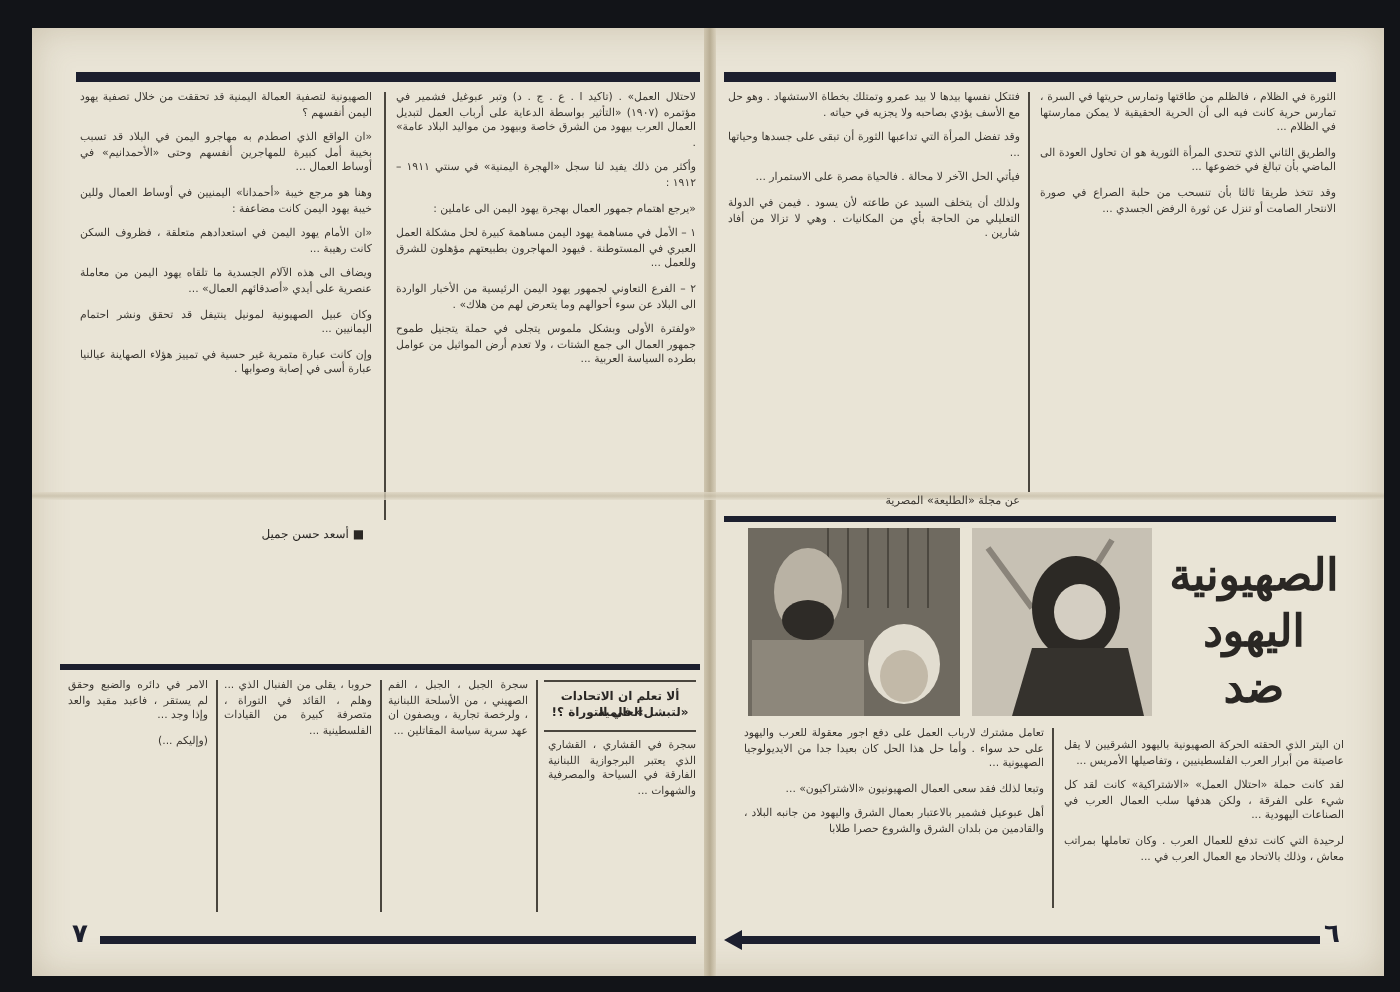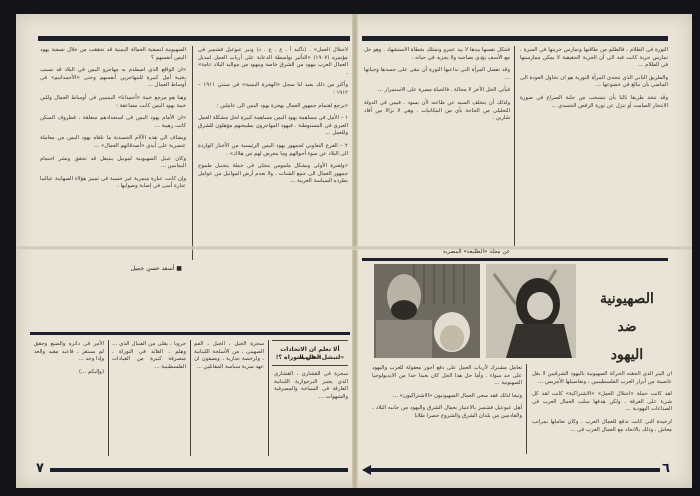--- a/index.html
+++ b/index.html
@@ -156,24 +156,24 @@
     <div class="photo" style="left:130px; top:250px; width:90px; height:94px;">
       <svg width="90" height="94" viewBox="0 0 90 94">
         <rect x="0" y="0" width="90" height="94" fill="#c7c1b4"></rect>
         <path d="M8 10 L30 40 M70 6 L55 30" stroke="#8a847a" stroke-width="3"></path>
         <ellipse cx="52" cy="40" rx="22" ry="26" fill="#2c2925"></ellipse>
         <ellipse cx="54" cy="42" rx="13" ry="14" fill="#d4cec2"></ellipse>
         <path d="M20 94 L30 60 L78 60 L86 94 Z" fill="#35322d"></path>
       </svg>
     </div>
 
-    <div class="headline" style="left:226px; top:270px; width:90px; font-size:14px; line-height:28px;">
+    <div class="headline" style="left:226px; top:260px; width:90px; font-size:22px; line-height:28px;">
       <div>الصهيونية</div>
+      <div>اليهود</div>
       <div>ضد</div>
-      <div>اليهود</div>
     </div>
 
     <div class="text-col" style="left:16px; top:350px; width:150px; height:92px;">
       <p>تعامل مشترك لأرباب العمل على دفع أجور معقولة للعرب واليهود على حد سواء . وأما حل هذا الحل كان بعيدا جدا من الايديولوجيا الصهيونية ...</p>
       <p>وتبعا لذلك فقد سعى العمال الصهيونيون «الاشتراكيون» ...</p>
       <p>أهل عبوعيل فشمير بالاعتبار بعمال الشرق واليهود من جانبه البلاد ، والقادمين من بلدان الشرق والشروع حصرا طلابا</p>
     </div>
     <div class="vline" style="left:170px; top:350px; height:90px;"></div>
     <div class="text-col" style="left:176px; top:356px; width:140px; height:86px;">
       <p>ان اليتر الذي الحقته الحركة الصهيونية باليهود الشرقيين لا يقل عاصيتة من أبرار العرب الفلسطينيين ، وتفاصيلها الأمريس ...</p>

